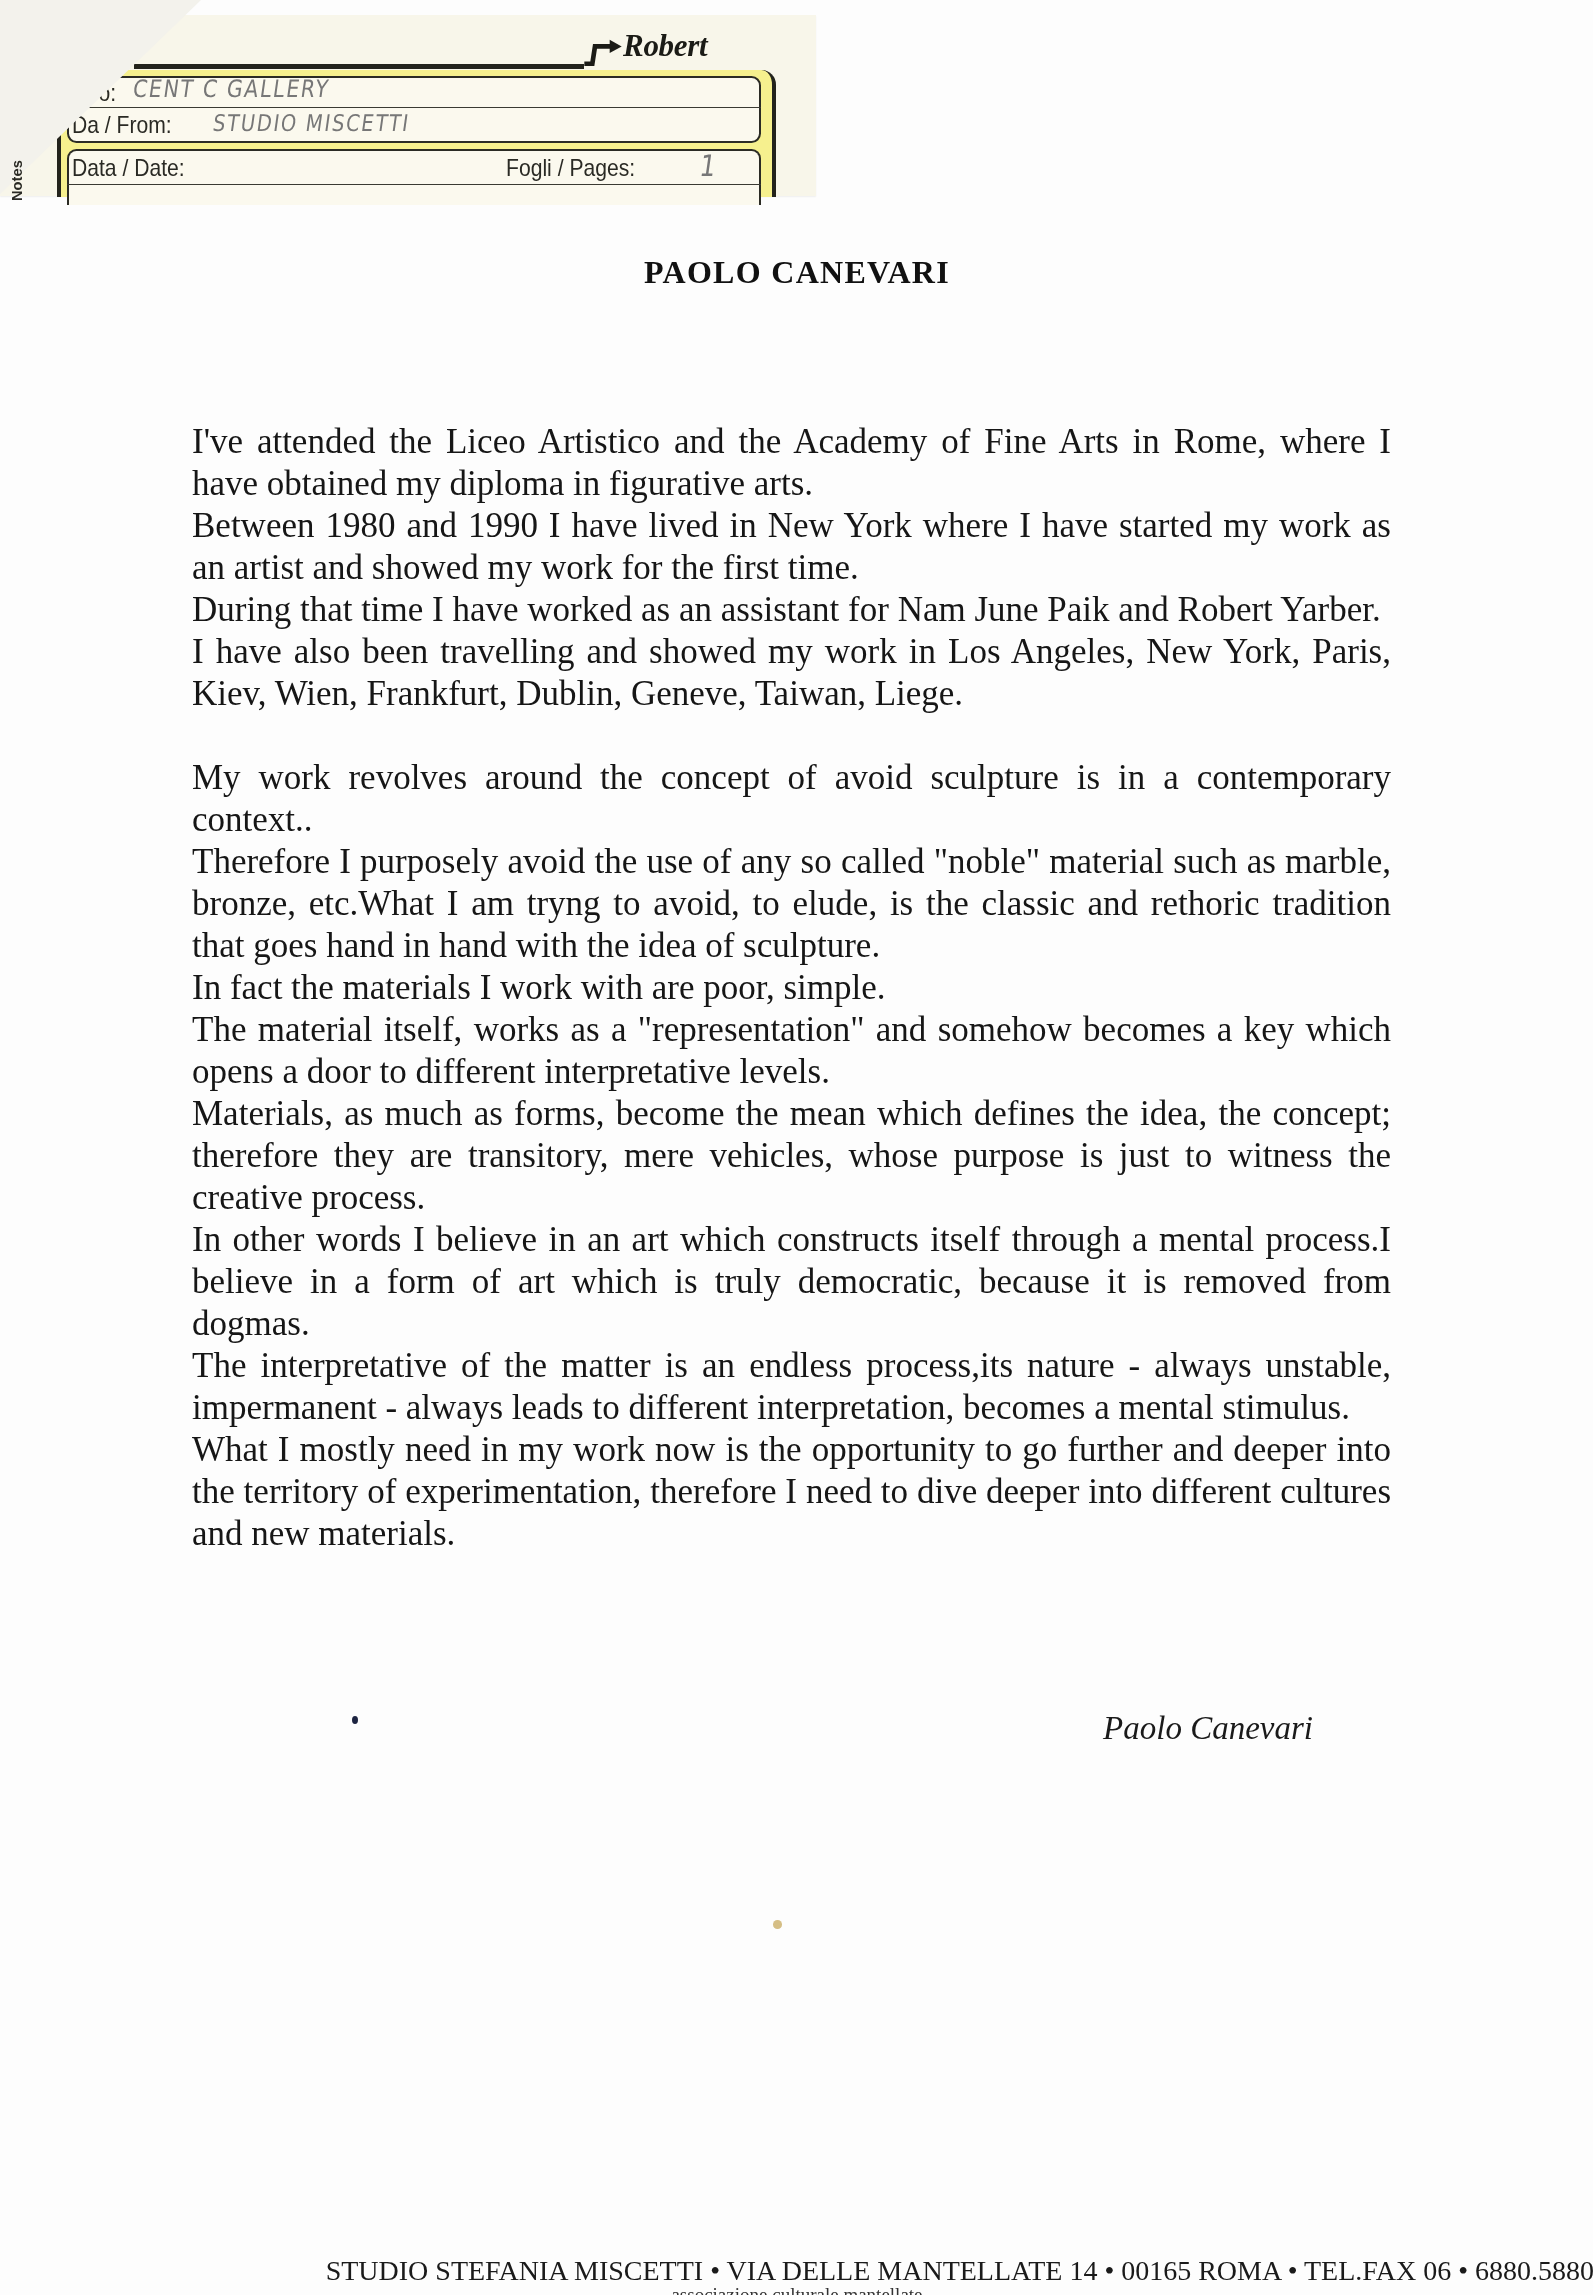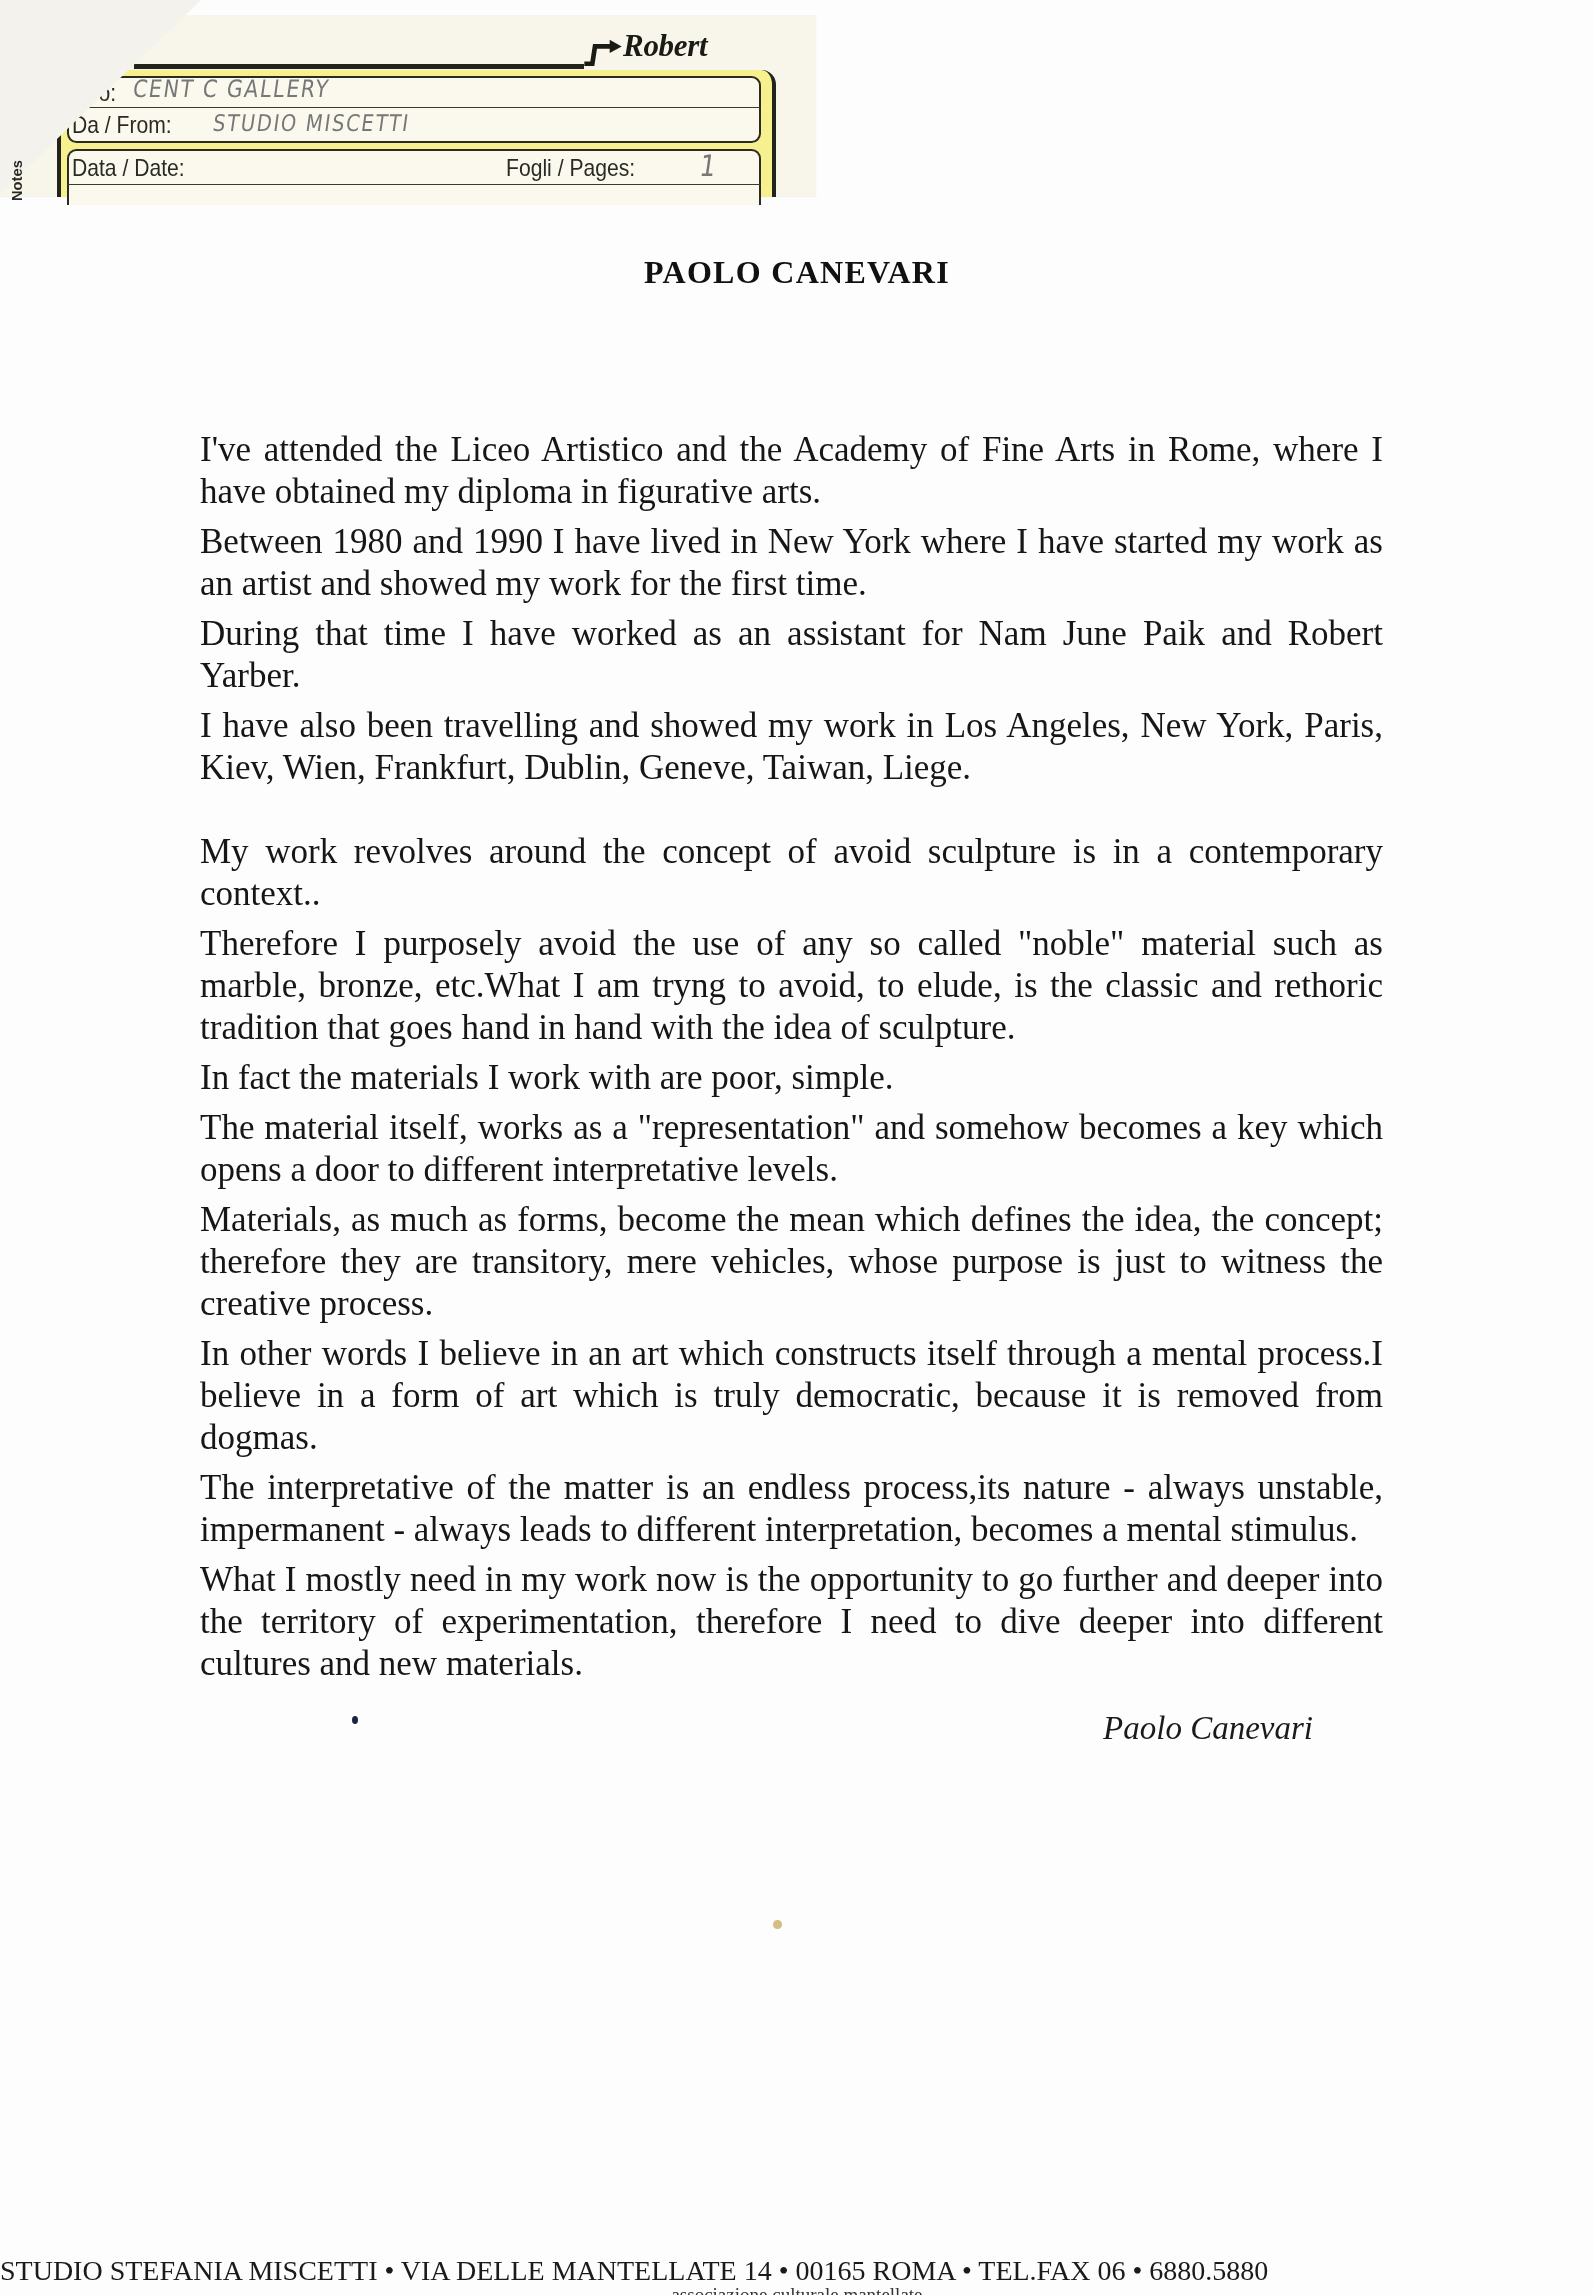--- a/index.html
+++ b/index.html
@@ -158,21 +158,21 @@
     position: absolute;
     left: 192px;
     top: 421px;
     width: 1199px;
     font-size: 35px;
     line-height: 42px;
     color: #161616;
     text-align: justify;
   }
   .body-text p {
-    margin: 8px;
+    margin: 0;
     text-align-last: left;
   }
   .body-text p.gap {
     margin-top: 42px;
   }
   .signature {
     position: absolute;
     right: 281px;
     top: 1710px;
     font-style: italic;
@@ -196,21 +196,21 @@
     height: 8.7px;
     border-radius: 50%;
     background: #d5be85;
   }
   
   .footer-main {
     position: absolute;
     left: 0;
     width: 1594px;
     top: 2255px;
-    text-align: left;
+    text-align: right;
     font-size: 28px;
     color: #1a1a1a;
     white-space: nowrap;
   }
   .footer-sub {
     position: absolute;
     left: 0;
     width: 1594px;
     top: 2284px;
     text-align: center;

